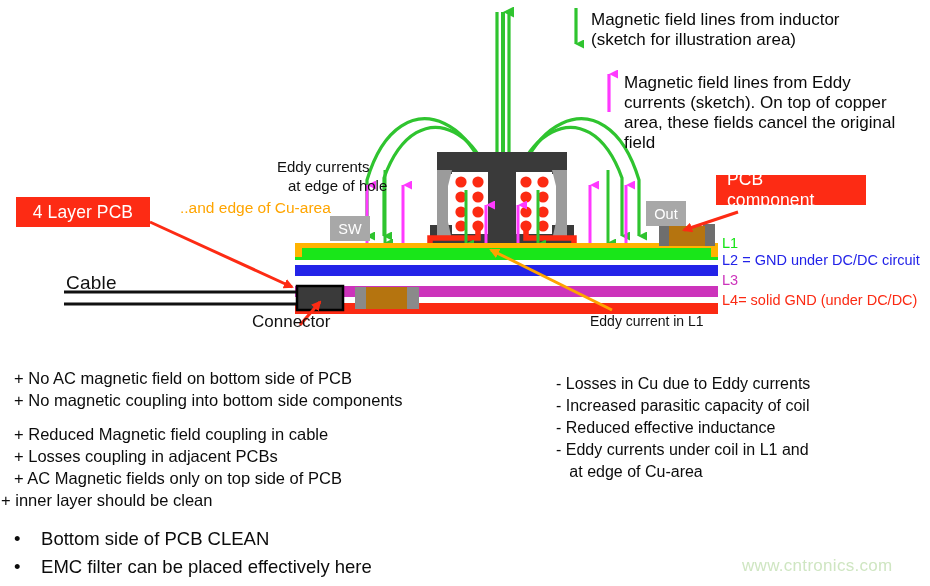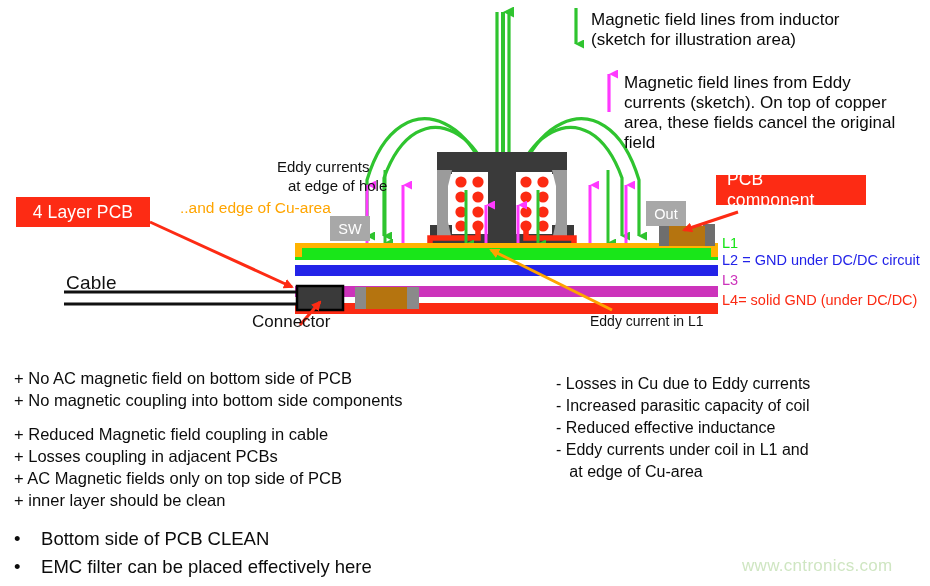--- a/index.html
+++ b/index.html
@@ -249,21 +249,21 @@
 <div class="label-cable" style="left:66px;top:272px;">Cable</div>
 <div class="label-connector" style="left:252px;top:312px;">Connector</div>
 <div class="label-eddyL1" style="left:590px;top:313px;">Eddy current in L1</div>
 
 <div class="bullets" style="left:14px;top:367px;">+ No AC magnetic field on bottom side of PCB</div>
 <div class="bullets" style="left:14px;top:389px;">+ No magnetic coupling into bottom side components</div>
 
 <div class="bullets" style="left:14px;top:423px;">+ Reduced Magnetic field coupling in cable</div>
 <div class="bullets" style="left:14px;top:445px;">+ Losses coupling in adjacent PCBs</div>
 <div class="bullets" style="left:14px;top:467px;">+ AC Magnetic fields only on top side of PCB</div>
-<div class="bullets" style="left:14px;top:489px;">+ inner layer should be clean</div>
+<div class="bullets" style="left:1px;top:489px;">+ inner layer should be clean</div>
 
 <div class="bullets-big" style="left:14px;top:524px;">•    Bottom side of PCB CLEAN</div>
 <div class="bullets-big" style="left:14px;top:552px;">•    EMC filter can be placed effectively here</div>
 
 <div class="bullets-right" style="left:556px;top:373px;">- Losses in Cu due to Eddy currents</div>
 <div class="bullets-right" style="left:556px;top:395px;">- Increased parasitic capacity of coil</div>
 <div class="bullets-right" style="left:556px;top:417px;">- Reduced effective inductance</div>
 <div class="bullets-right" style="left:556px;top:439px;">- Eddy currents under coil in L1 and</div>
 <div class="bullets-right" style="left:556px;top:461px;">   at edge of Cu-area</div>
 

